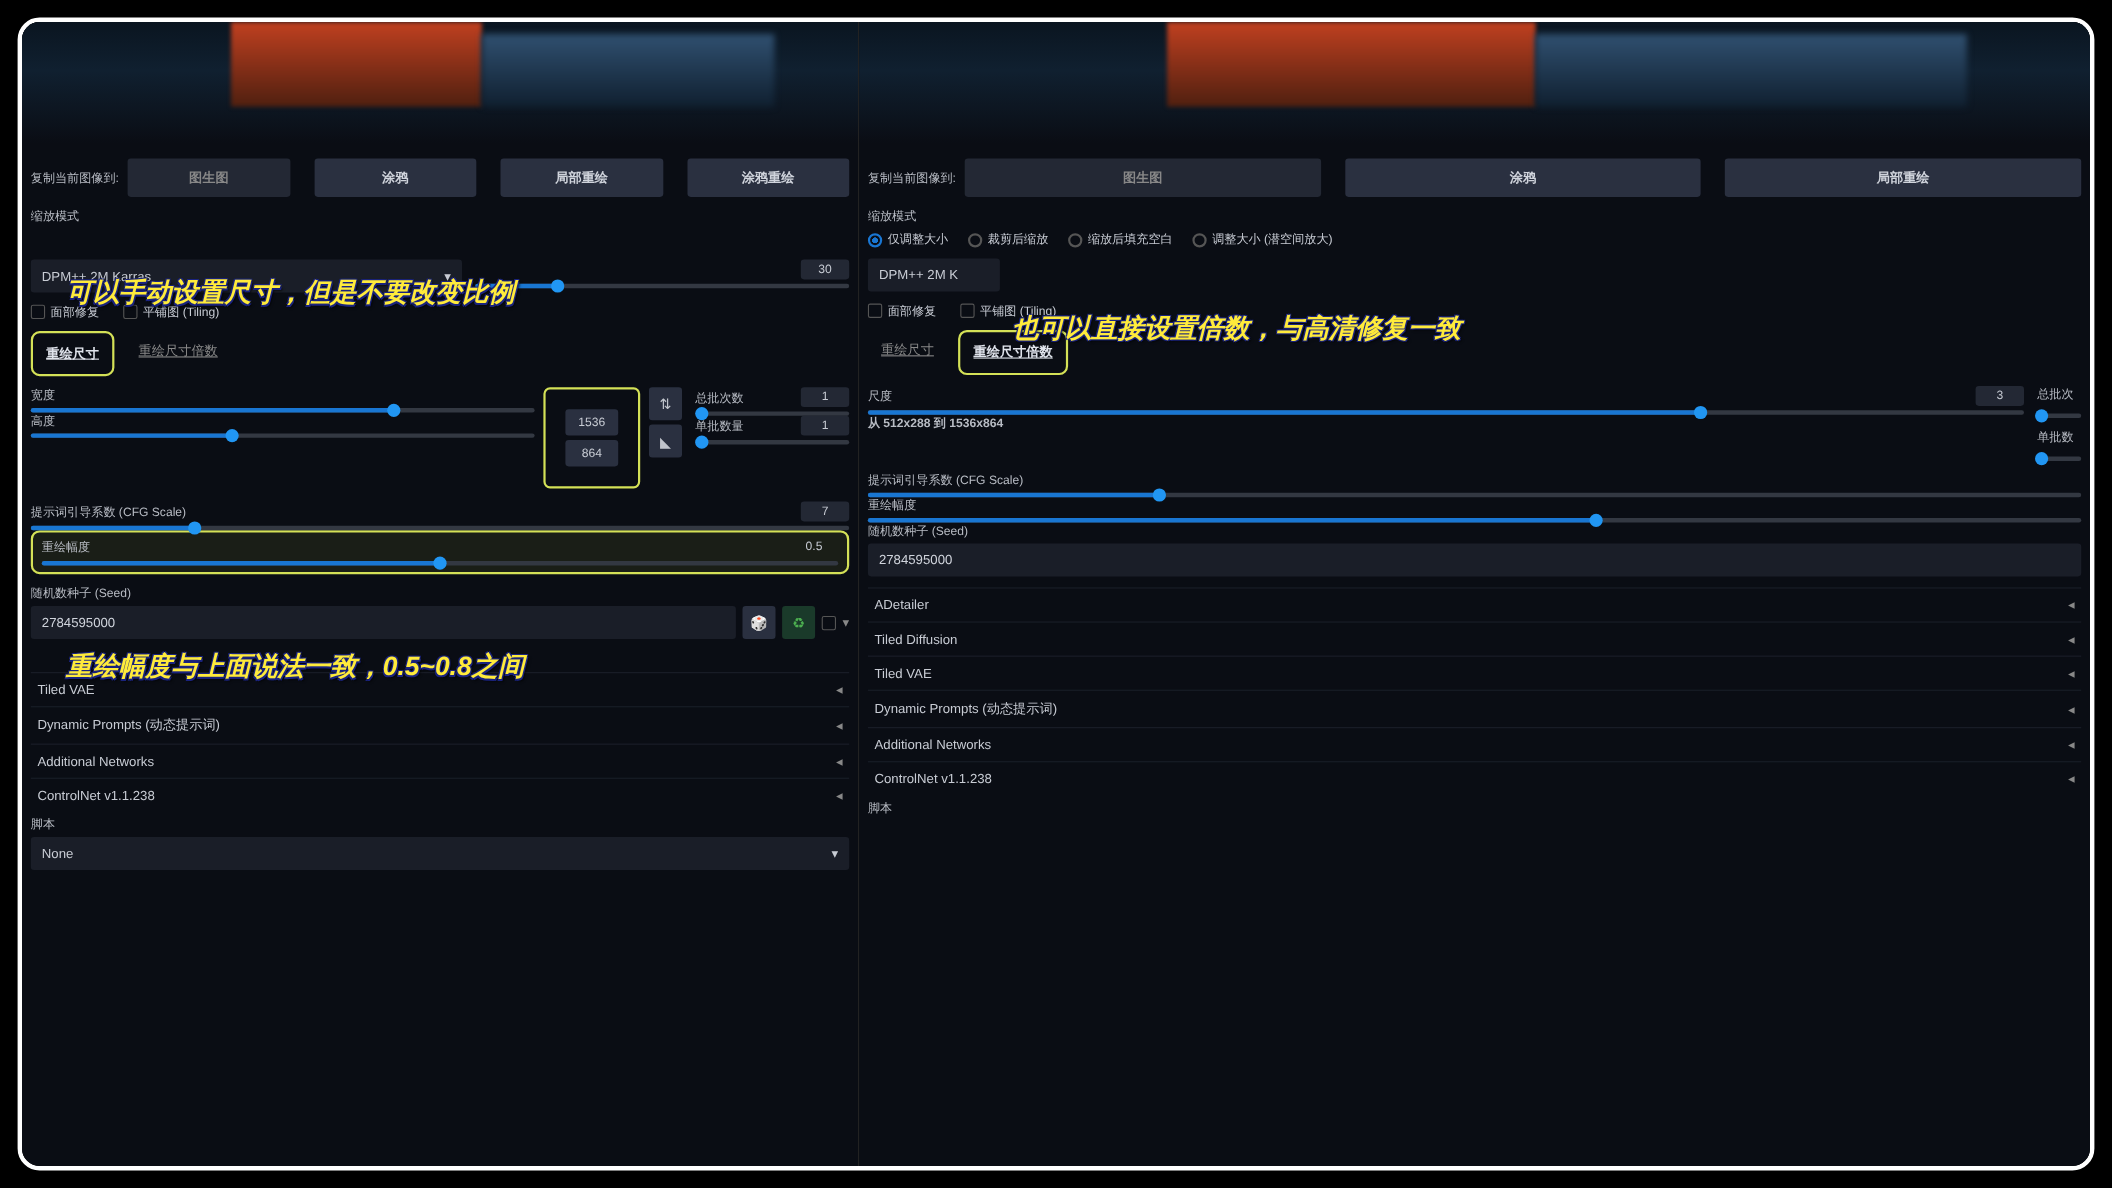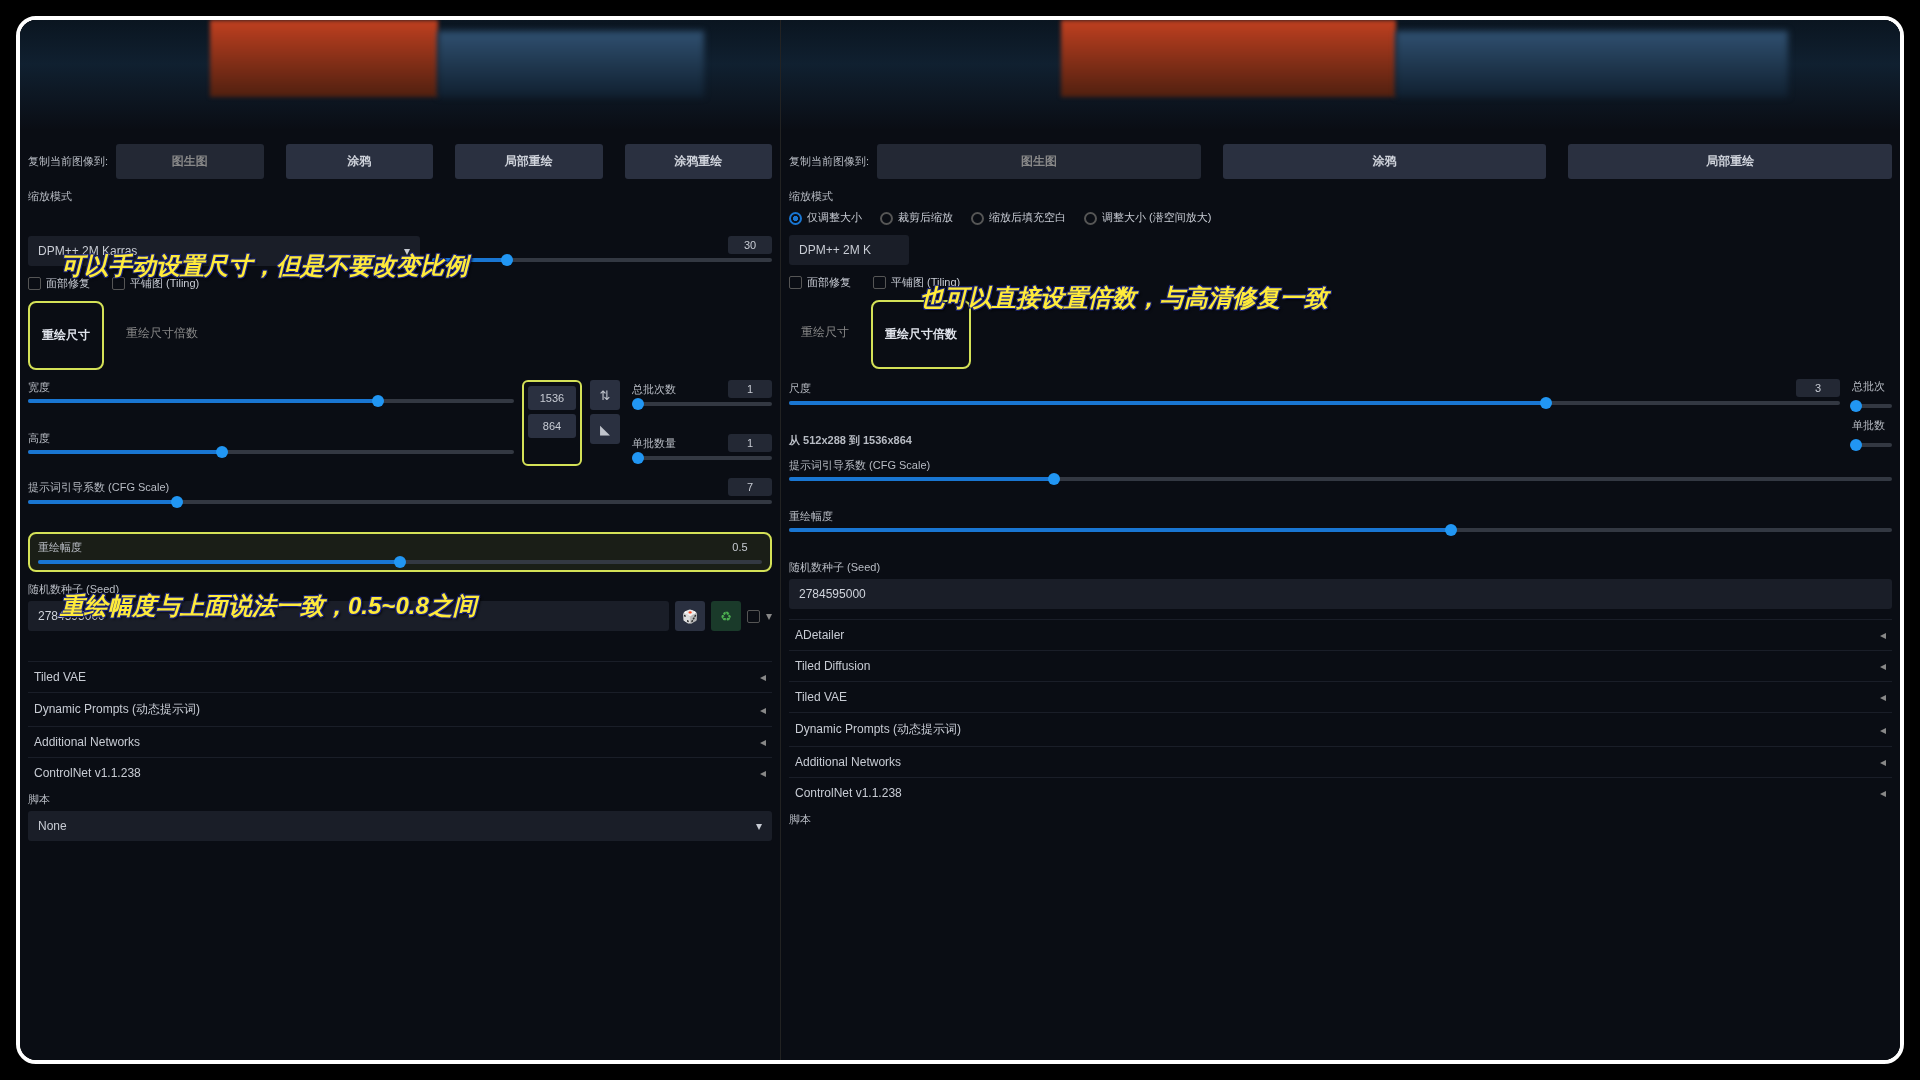--- a/index.html
+++ b/index.html
@@ -18,31 +18,31 @@
 .btns { display: flex; gap: 22px; flex: 1; }
 .btn { flex: 1; background: #2a3040; color: #d0d4dc; text-align: center; padding: 9px 4px; border-radius: 3px; font-size: 12px; font-weight: 600; cursor: pointer; }
 .btn.dim { background: #232834; color: #888; }
 .radio-row { display: flex; gap: 18px; align-items: center; margin: 6px 0 10px; }
 .radio { display: flex; align-items: flex-end; gap: 5px; cursor: pointer; font-size: 11px; }
 .radio .dot { width: 13px; height: 13px; border-radius: 50%; border: 2px solid #555; }
 .radio.active .dot { border-color: #1976d2; background: radial-gradient(circle,#1976d2 40%,transparent 45%); }
 .check { display: flex; align-items: center; gap: 5px; cursor: pointer; font-size: 11px; }
 .check .box { width: 13px; height: 13px; border: 1px solid #555; border-radius: 2px; }
 .tabs { display: flex; gap: 10px; margin: 8px 0 10px; }
-.tab { padding: 24px 12px; font-size: 12px; color: #888; cursor: pointer; border-radius: 4px; }
+.tab { padding: 10px 12px; font-size: 12px; color: #888; cursor: pointer; border-radius: 4px; text-decoration: underline; }
 .tab.active-hl { border: 2px solid #d4e157; border-radius: 8px; color: #e0e4ec; font-weight: 600; }
-.slider-row { position: relative; margin-bottom: 28px; }
+.slider-row { position: relative; margin-bottom: 0; }
 .slider-head { display: flex; justify-content: space-between; align-items: center; margin-bottom: 4px; }
 .slider-val { background: #232834; padding: 3px 14px; border-radius: 3px; font-size: 11px; min-width: 44px; text-align: center; }
 .track { height: 4px; background: #333842; border-radius: 2px; position: relative; }
 .fill { position: absolute; left: 0; top: 0; bottom: 0; background: #1976d2; border-radius: 2px; }
 .thumb { position: absolute; top: -4px; width: 12px; height: 12px; background: #2196f3; border-radius: 50%; transform: translateX(-50%); cursor: pointer; }
 .dim-block { display: flex; gap: 8px; margin-bottom: 4px; }
 .dim-sliders { flex: 1; }
-.dim-vals { display: flex; flex-direction: column; gap: 4px; border: 2px solid #d4e157; border-radius: 6px; padding: 4px; }
+.dim-vals { display: flex; flex-direction: column; gap: 4px; border: 2px solid #d4e157; border-radius: 6px; padding: 18px; }
 .dim-vals .slider-val { background: #2a3040; padding: 6px 10px; min-width: 48px; }
 .icon-btn { width: 30px; height: 30px; background: #2a3040; border-radius: 3px; display: flex; align-items: center; justify-content: center; cursor: pointer; color: #c0c4cc; font-size: 13px; }
 .icon-col { display: flex; flex-direction: column; gap: 4px; }
 .batch-col { width: 140px; }
 .hl-box { border: 2px solid #d4e157; border-radius: 8px; padding: 4px 8px; background: rgba(120,130,40,0.15); margin-bottom: 10px; }
 .seed-row { display: flex; gap: 6px; align-items: center; }
 .seed-input { flex: 1; background: #1a1e28; border: none; color: #d0d4dc; padding: 8px 10px; border-radius: 3px; font-size: 12px; }
 .accordion { display: flex; justify-content: space-between; align-items: center; padding: 8px 6px; font-size: 12px; font-weight: 400; cursor: pointer; border-top: 1px solid #1a1e28; }
 .accordion .arr { color: #888; }
 .dropdown { background: #1a1e28; padding: 8px 10px; border-radius: 3px; display: flex; justify-content: space-between; align-items: center; cursor: pointer; font-size: 12px; }

